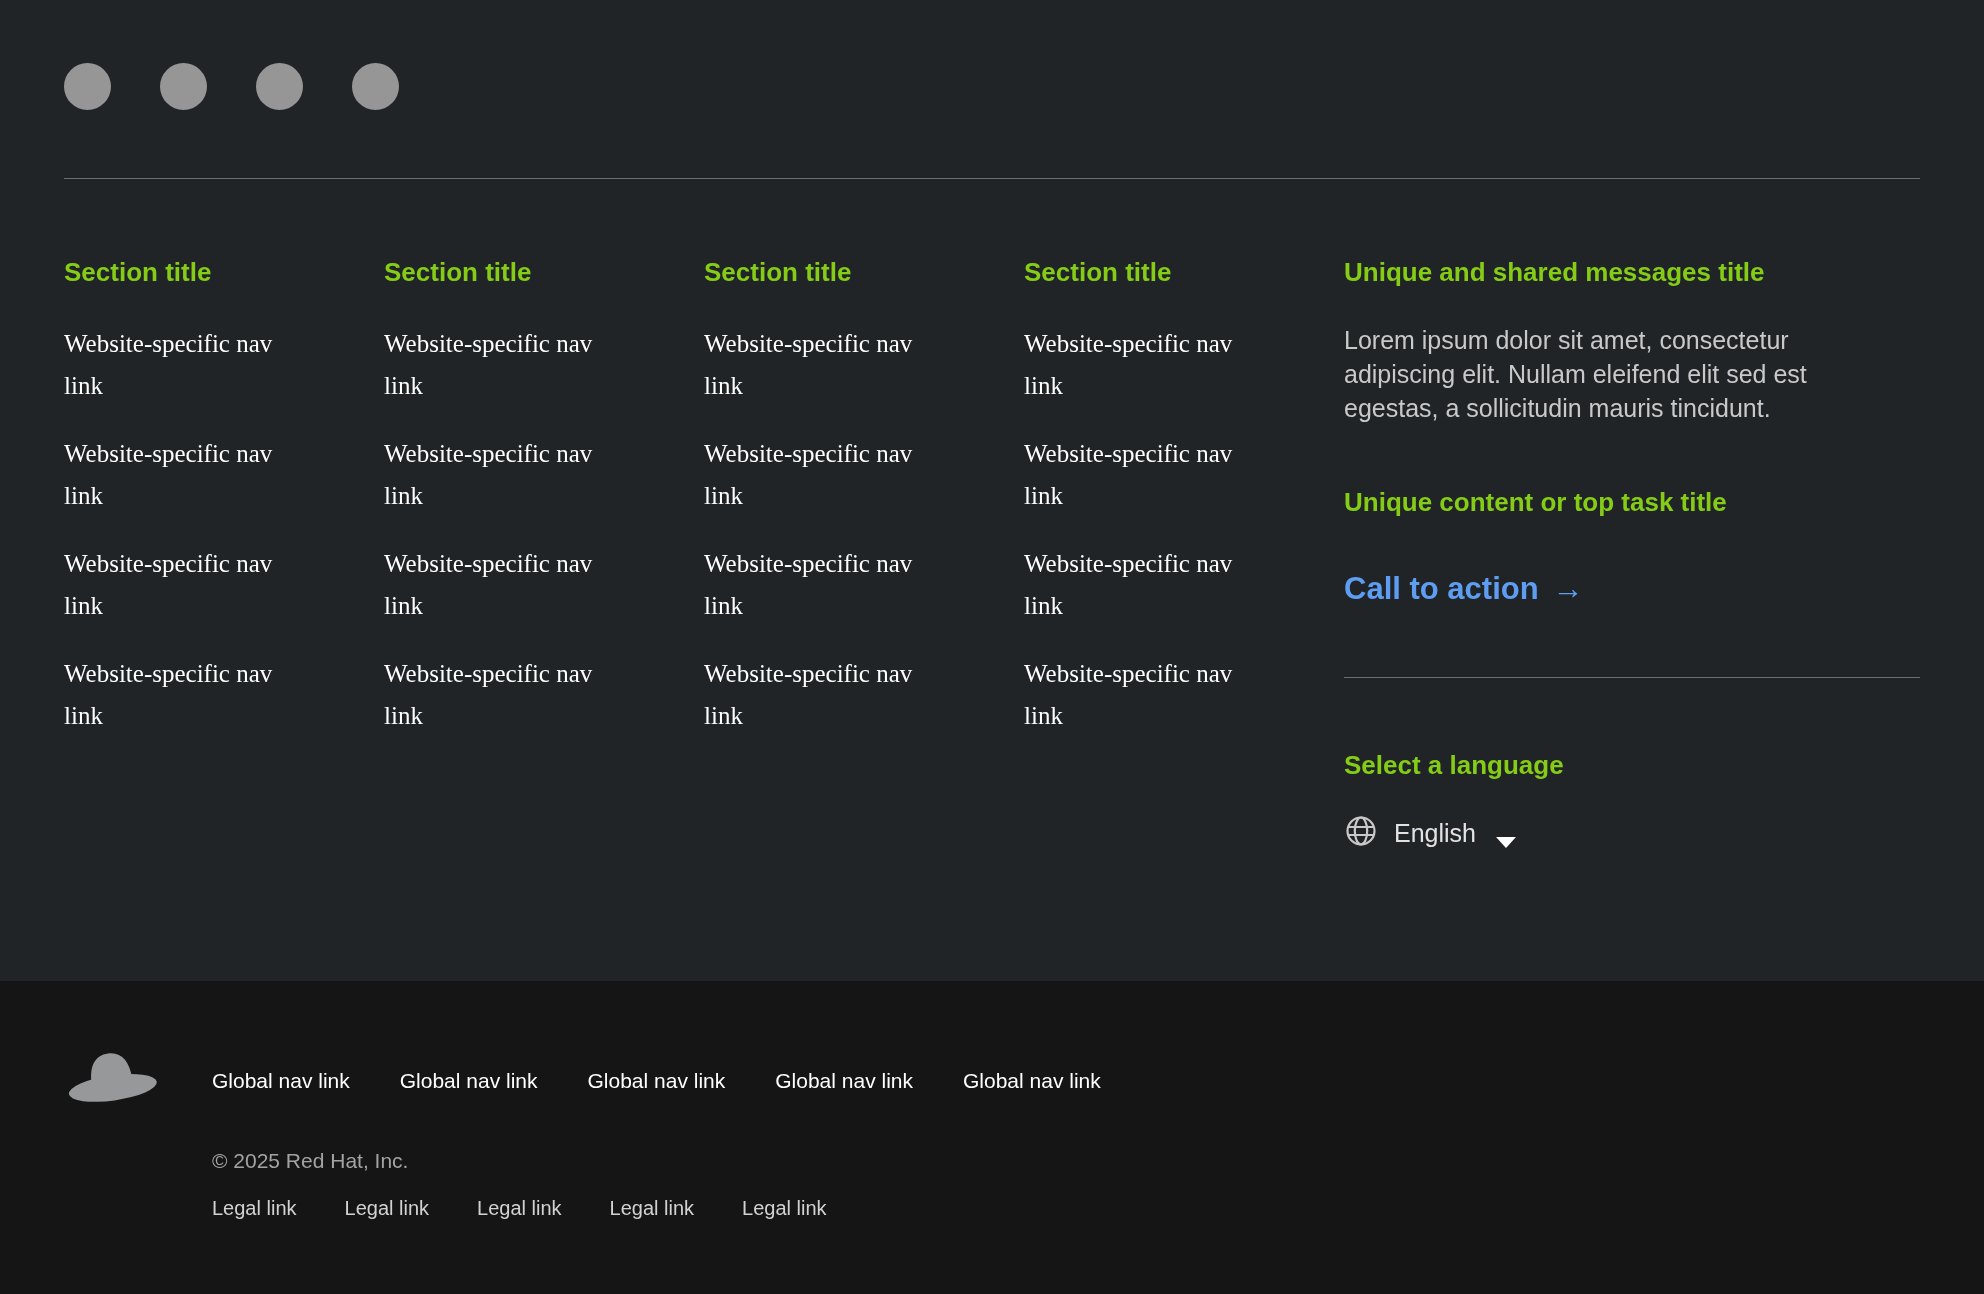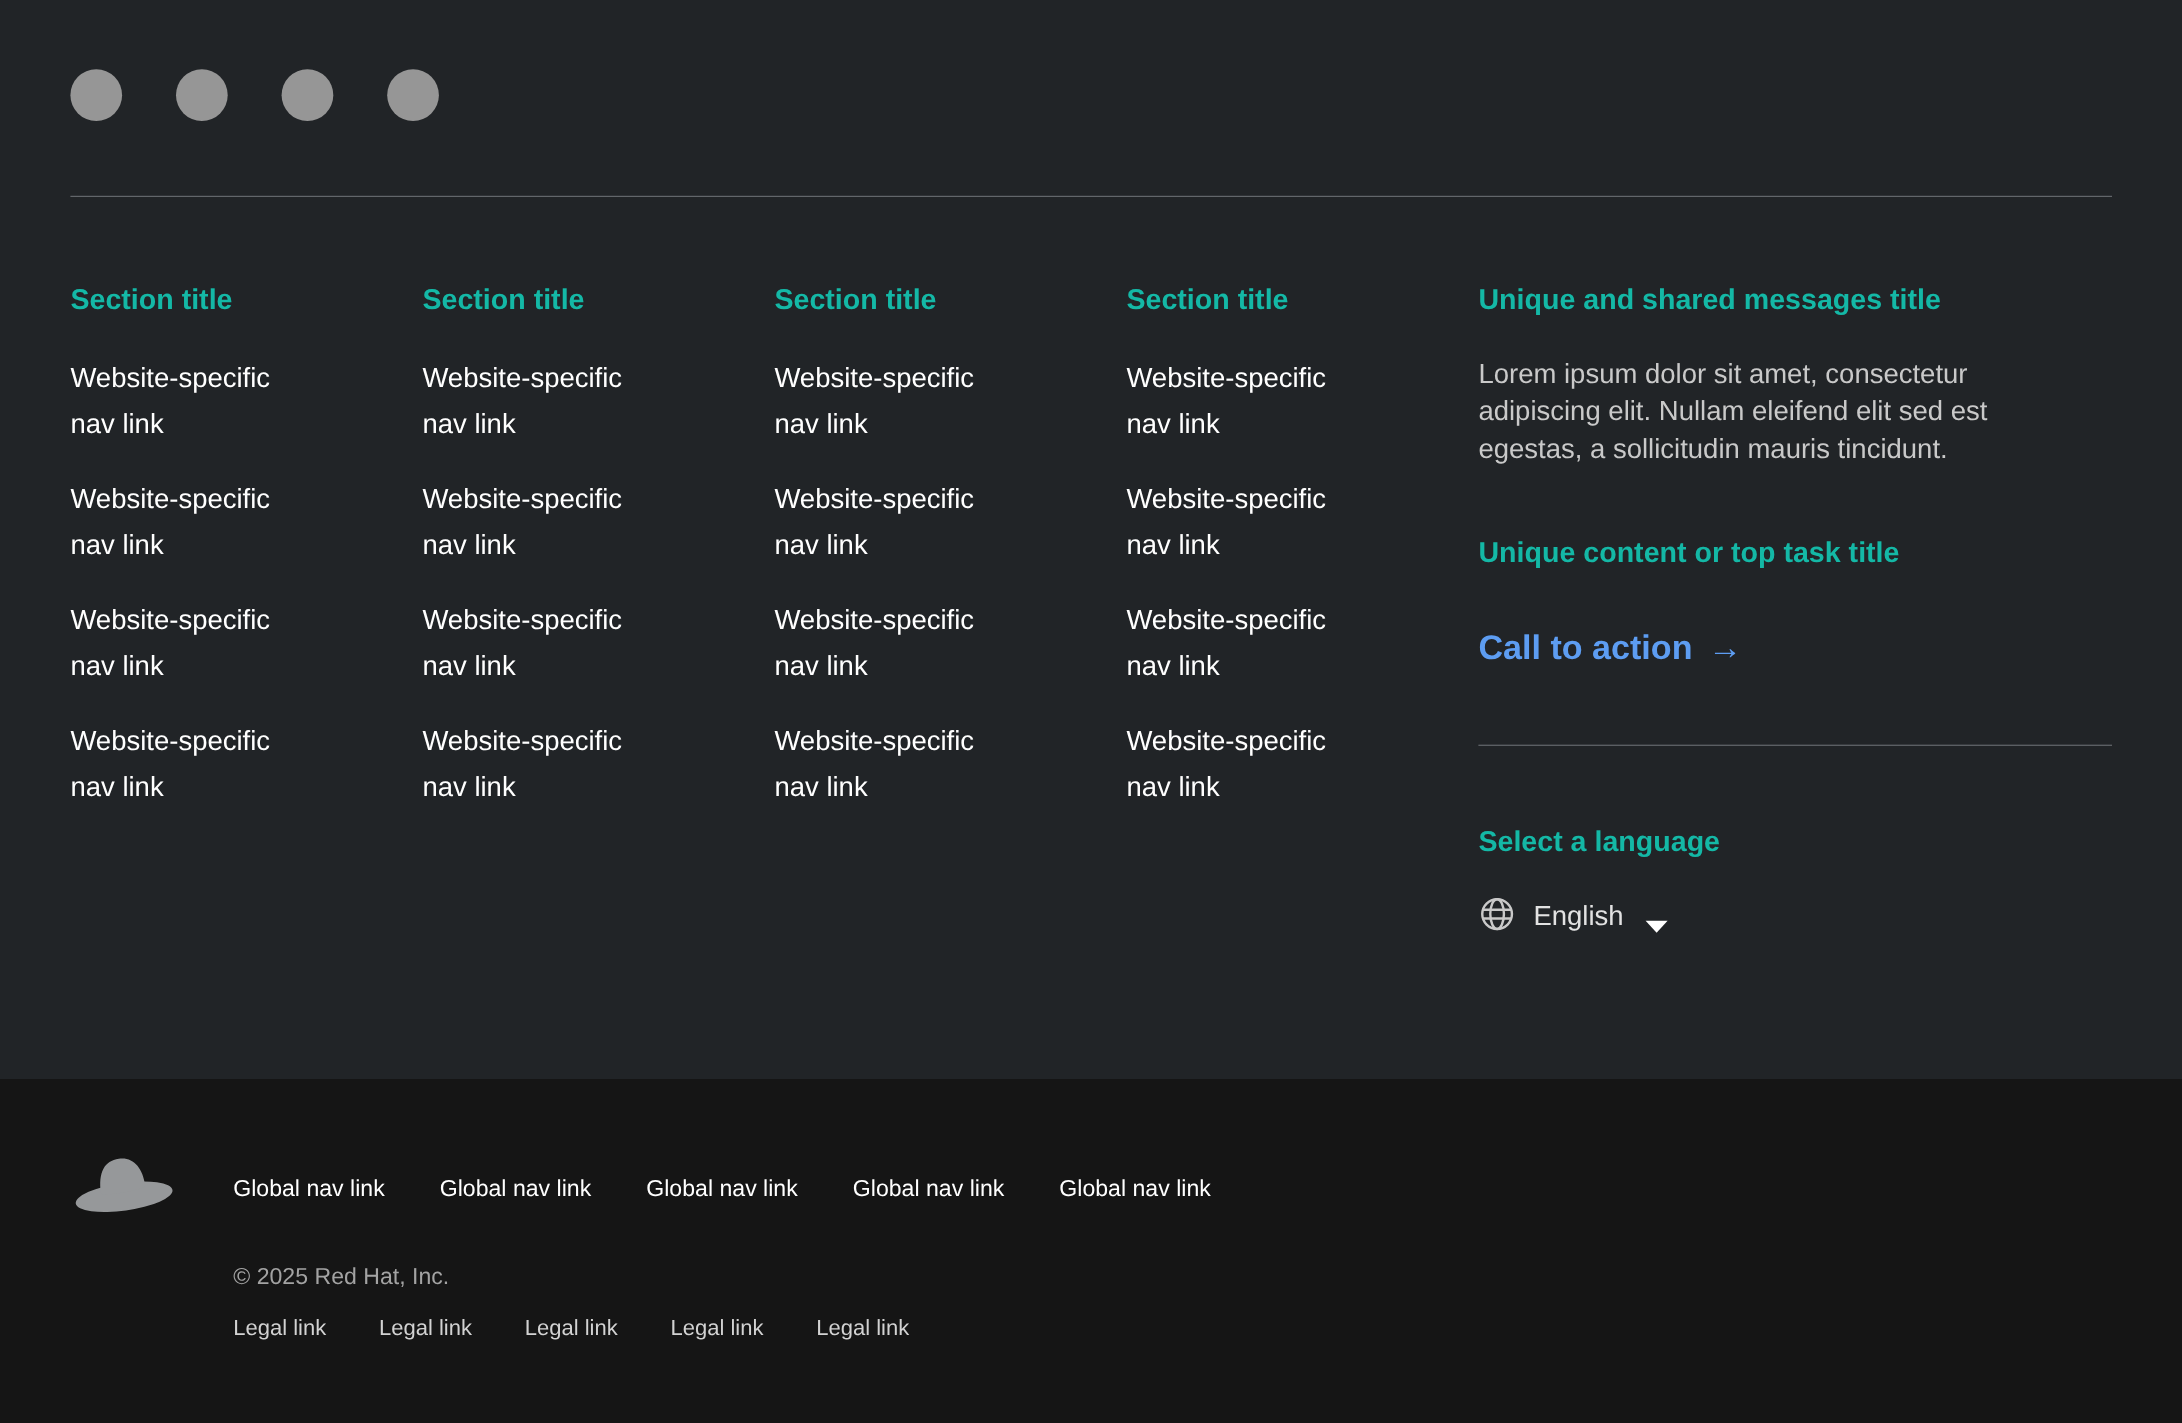--- a/index.html
+++ b/index.html
@@ -27,22 +27,22 @@
     background: #969696; cursor: pointer;
   }
 
   .top-divider { border: none; border-top: 1px solid #6a6e73; margin-top: 68px; }
 
   .columns {
     display: grid;
     grid-template-columns: 320px 320px 320px 320px 1fr;
     margin-top: 76px;
   }
-  .col-title { font-size: 26px; font-weight: 700; line-height: 34px; color: #14b8a6; }
-  .col ul { list-style: none; margin-top: 34px; }
+  .col-title { font-size: 26px; font-weight: 700; line-height: 34px; color: #84cc16; }
+  .col ul { list-style: none; margin-top: 34px; font-family: Liberation Serif, serif; }
   .col li { margin-bottom: 26px; }
   .nav-link {
     display: block; max-width: 220px;
     font-size: 25px; line-height: 42px; color: #ffffff;
   }
 
   .info p.body {
     margin-top: 34px; max-width: 520px;
     font-size: 25px; line-height: 34px; color: #c9c9c9;
   }

